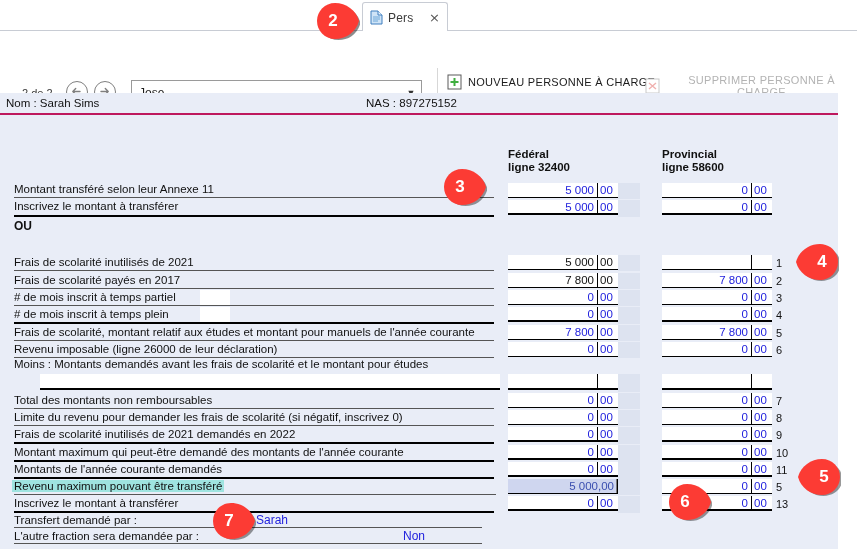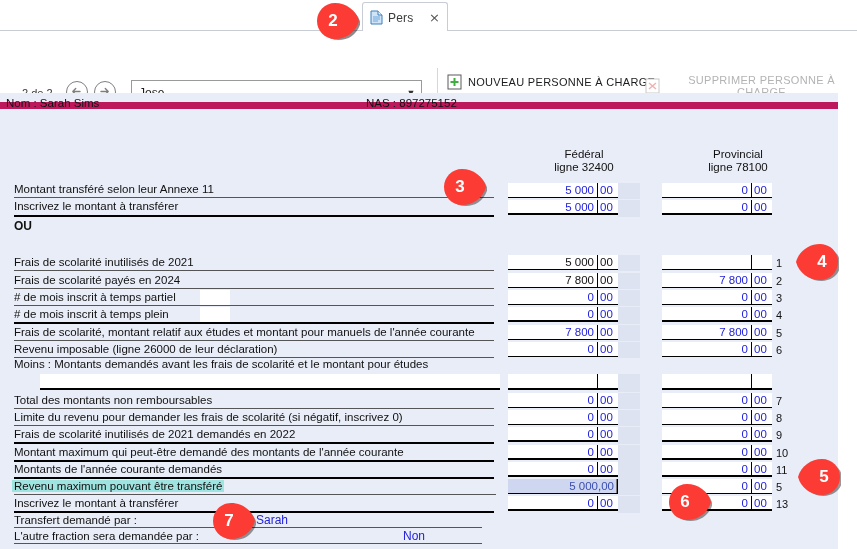--- a/index.html
+++ b/index.html
@@ -77,39 +77,39 @@
   .tb-del { left: 645px; top: 43px; }
   .tb-show { left: 447px; top: 67px; }
   .tb-icon { width: 15px; height: 16px; flex: none; position: relative; }
 
   
   .panel {
     position: absolute; left: 0; top: 93px; width: 838px; height: 456px;
     background: #e9edf7;
   }
   .idbar {
-    position: absolute; left: 0; top: 0; width: 838px; height: 16px;
+    position: absolute; left: 0; top: 0; width: 838px; height: 22px;
     background: #e9edf7;
-    border-bottom: 7px solid #be185d;
+    border-bottom: 2px solid #be185d;
     font-size: 11.5px; color: #111;
   }
   .idbar .nom { position: absolute; left: 6px; top: 4px; }
   .idbar .nas { position: absolute; left: 366px; top: 4px; }
 
   .sectiontitle {
     position: absolute; left: 6px; top: 28px;
     font-size: 13.5px; font-weight: bold; color: #141414;
     display: flex; align-items: center; gap: 5px;
   }
   .chev { width: 15px; height: 12px; flex: none; }
 
   
   .colhead {
-    position: absolute; text-align: center;
-    font-size: 11.5px; font-weight: normal; color: #111; line-height: 13px;
+    position: absolute; 
+    font-size: 11.5px; font-weight: bold; color: #111; line-height: 13px;
   }
   .colhead.fed { left: 508px; top: 148px; width: 152px; }
   .colhead.prov { left: 662px; top: 148px; width: 152px; }
 
   
   .row { position: absolute; left: 0; width: 838px; }
   .rowlabel {
     position: absolute; left: 14px; font-size: 11.5px; color: #111;
     white-space: nowrap; top: 2px;
   }
@@ -270,21 +270,21 @@
     </div>
 
   </div>
 
   <div class="colhead fed">
     <div>Fédéral</div>
     <div>ligne 32400</div>
   </div>
   <div class="colhead prov">
     <div>Provincial</div>
-    <div>ligne 78100</div>
+    <div>ligne 58600</div>
   </div>
 
   <div class="row" style="top:181px">
     <div class="rowlabel">Montant transféré selon leur Annexe 11</div>
     <div class="labelrule" style="top:16px; width:480px;"></div>
     <div class="fld" style="left:508px; top:2px; width:110px;">
       <span class="dollars">5 000</span>
       <span class="cents">00</span>
     </div>
     <div class="sliver" style="left:618px; top:2px; height:16px;"></div>
@@ -319,21 +319,21 @@
     </div>
     <div class="sliver" style="left:618px; top:1px; height:16px;"></div>
     <div class="fld" style="left:662px; top:1px; width:110px;">
       <span class="dollars"></span>
       <span class="cents"></span>
     </div>
     <div class="rownum" style="top:3px;">1</div>
   </div>
 
   <div class="row" style="top:272px">
-    <div class="rowlabel">Frais de scolarité payés en 2024</div>
+    <div class="rowlabel">Frais de scolarité payés en 2017</div>
     <div class="labelrule" style="top:16px; width:480px;"></div>
     <div class="fld black" style="left:508px; top:1px; width:110px;">
       <span class="dollars">7 800</span>
       <span class="cents">00</span>
     </div>
     <div class="sliver" style="left:618px; top:1px; height:16px;"></div>
     <div class="fld" style="left:662px; top:1px; width:110px;">
       <span class="dollars">7 800</span>
       <span class="cents">00</span>
     </div>

